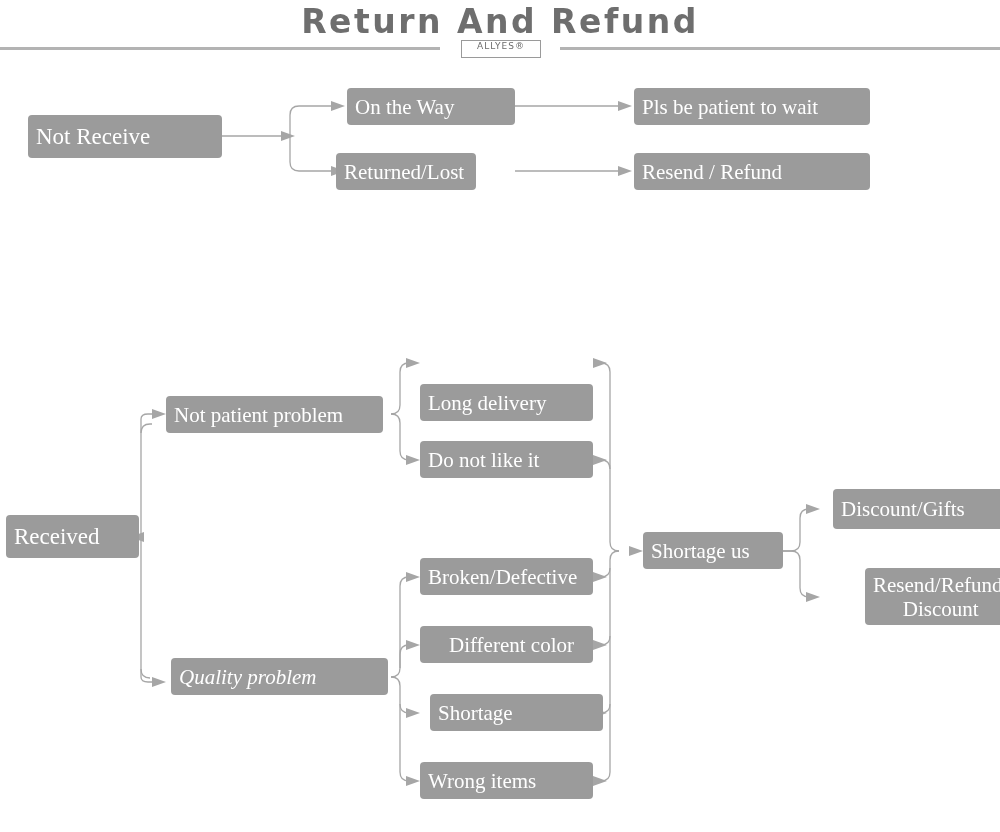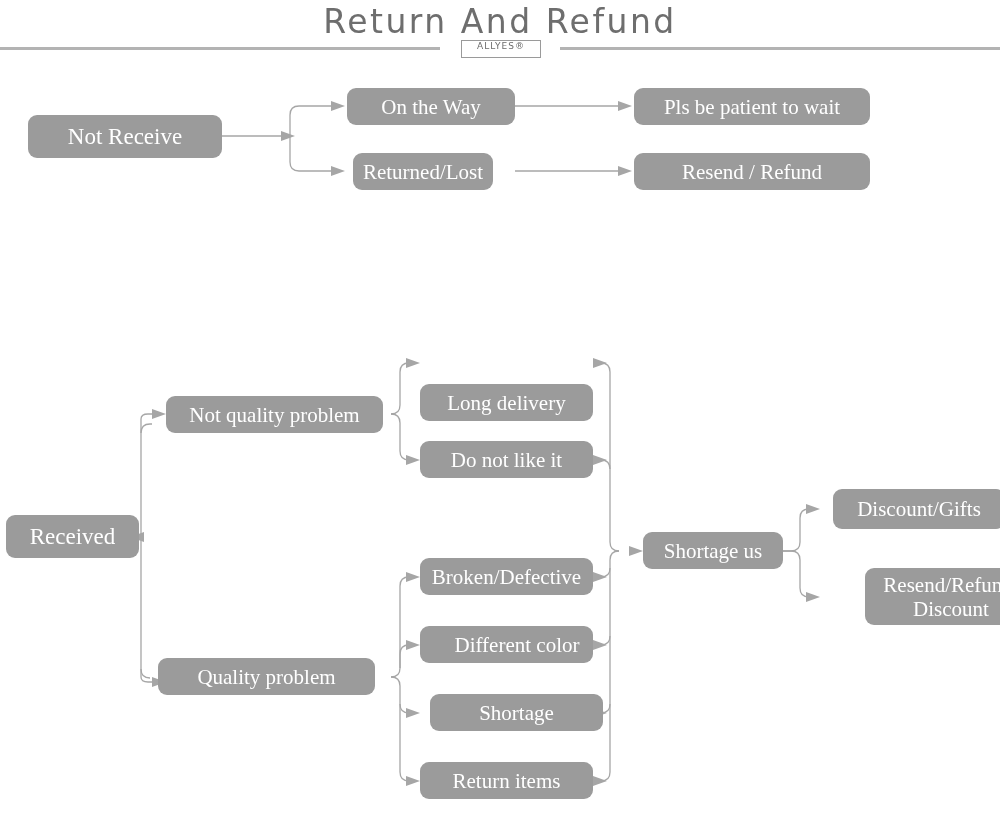--- a/index.html
+++ b/index.html
@@ -11,21 +11,21 @@
     position:relative;
   }
   #stage{position:relative;width:1000px;height:832px;}
 
   
   .header{position:absolute;left:0;top:0;width:1000px;height:62px;}
   .title{
     position:absolute;left:0;top:2px;width:1000px;
     text-align:center;
     font-family:"DejaVu Sans", sans-serif;
-    font-weight:400;
+    font-weight:700;
     font-size:33px;
     letter-spacing:2.5px;
     color:#6e6e6e;
     line-height:40px;
     white-space:nowrap;
   }
   .rule{
     position:absolute;top:47px;height:3px;background:#b3b3b3;
   }
   .rule.left{left:0;width:440px;}
@@ -48,25 +48,25 @@
 
   
   #wires{position:absolute;left:0;top:0;width:1000px;height:832px;}
   .wire{fill:none;stroke:#a6a6a6;stroke-width:1.3;}
   .head{fill:#a6a6a6;}
 
   
   .node{
     position:absolute;
     background:#9b9b9b;
-    border-radius:9px;
+    border-radius:4px;
     color:#ffffff;
     display:flex;
     align-items:center;
-    justify-content:center;
+    justify-content:flex-start;
     text-align:center;
     font-family:"Liberation Serif", serif;
     font-size:21px;
     line-height:24px;
     box-sizing:border-box;
     padding:0 8px;
     white-space:pre-line;
   }
   .node.big{font-size:23px;}
 </style>
@@ -140,31 +140,31 @@
 
     <path class="wire" d="M783,551 L791,551 Q800,551 800,542 L800,518 Q800,509 809,509"></path>
     <polygon class="head" points="806,504 820,509 806,514"></polygon>
     <path class="wire" d="M783,551 L791,551 Q800,551 800,560 L800,588 Q800,597 809,597"></path>
     <polygon class="head" points="806,592 820,597 806,602"></polygon>
   </svg>
 
   <div id="nodes">
       <div class="node big" style="left: 28px; top: 115px; width: 194px; height: 43px;"><span>Not Receive</span></div>
       <div class="node" style="left: 347px; top: 88px; width: 168px; height: 37px;"><span>On the Way</span></div>
-      <div class="node" style="left: 353px; top: 153px; width: 140px; height: 37px;"><span>Returned/Lost</span></div>
+      <div class="node" style="left: 336px; top: 153px; width: 140px; height: 37px;"><span>Returned/Lost</span></div>
       <div class="node" style="left: 634px; top: 88px; width: 236px; height: 37px;"><span>Pls be patient to wait</span></div>
       <div class="node" style="left: 634px; top: 153px; width: 236px; height: 37px;"><span>Resend / Refund</span></div>
       <div class="node big" style="left: 6px; top: 515px; width: 133px; height: 43px;"><span>Received</span></div>
-      <div class="node" style="left: 166px; top: 396px; width: 217px; height: 37px;"><span>Not quality problem</span></div>
-      <div class="node" style="left: 158px; top: 658px; width: 217px; height: 37px;"><span>Quality problem</span></div>
+      <div class="node" style="left: 166px; top: 396px; width: 217px; height: 37px;"><span>Not patient problem</span></div>
+      <div class="node" style="left: 171px; top: 658px; width: 217px; height: 37px; font-style: italic;"><span>Quality problem</span></div>
       <div class="node" style="left: 420px; top: 344px; width: 173px; height: 37px; margin-top: 40px;"><span>Long delivery</span></div>
       <div class="node" style="left: 420px; top: 441px; width: 173px; height: 37px;"><span>Do not like it</span></div>
       <div class="node" style="left: 420px; top: 558px; width: 173px; height: 37px;"><span>Broken/Defective</span></div>
       <div class="node" style="left: 420px; top: 626px; width: 173px; height: 37px; padding-left: 29px;"><span>Different color</span></div>
       <div class="node" style="left: 430px; top: 694px; width: 173px; height: 37px;"><span>Shortage</span></div>
-      <div class="node" style="left: 420px; top: 762px; width: 173px; height: 37px;"><span>Return items</span></div>
+      <div class="node" style="left: 420px; top: 762px; width: 173px; height: 37px;"><span>Wrong items</span></div>
       <div class="node" style="left: 643px; top: 532px; width: 140px; height: 37px;"><span>Shortage us</span></div>
       <div class="node" style="left: 821px; top: 489px; width: 172px; height: 40px; margin-left: 12px;"><span>Discount/Gifts</span></div>
       <div class="node" style="left: 865px; top: 568px; width: 172px; height: 57px;"><span>Resend/Refund/
 Discount</span></div>
     </div>
 
 </div>
 
 </body></html>

